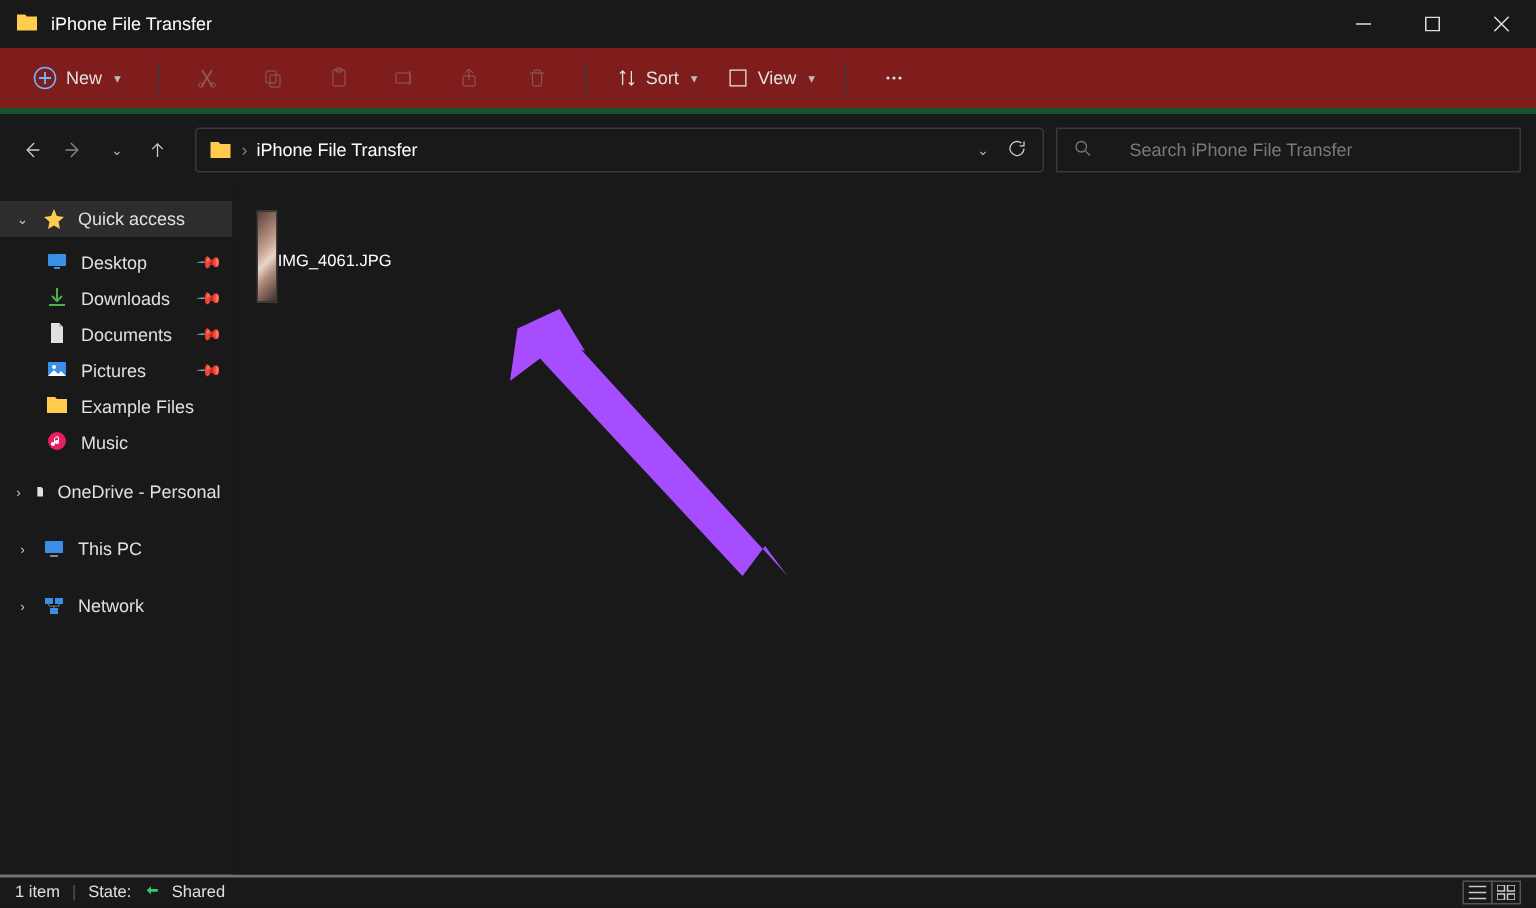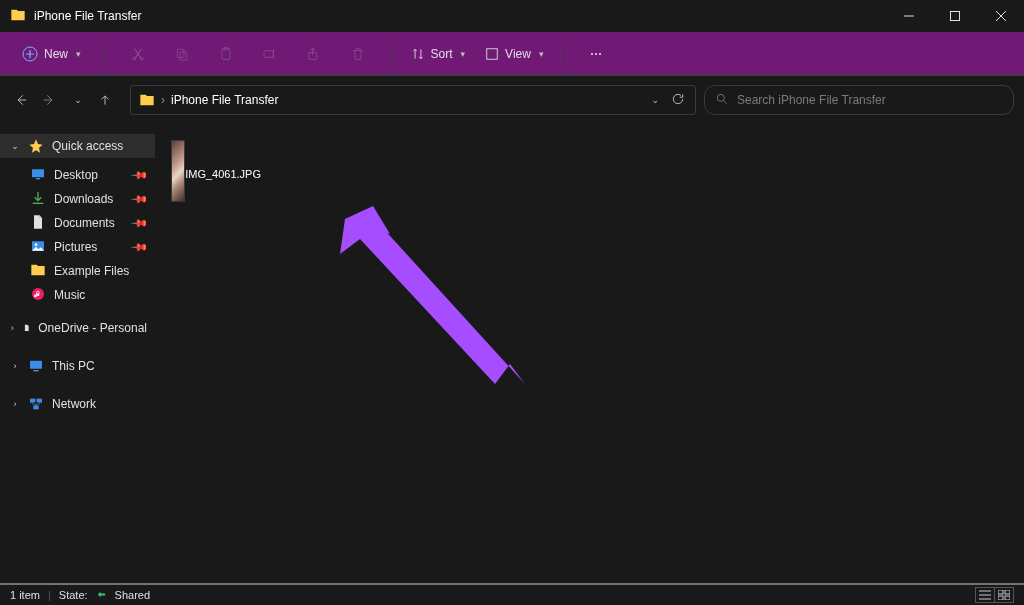--- a/index.html
+++ b/index.html
@@ -25,26 +25,26 @@
   .window-controls { margin-left: auto; display: flex; }
   .win-btn {
     width: 46px; height: 32px;
     display: flex; align-items: center; justify-content: center;
     color: #e0e0e0;
   }
 
   
   .toolbar {
     height: 44px;
-    background: #701a75;
+    background: #7f1d1d;
     display: flex;
     align-items: center;
     padding: 0 14px;
     gap: 12px;
-    border-bottom: 1px solid #14532d;
+    border-bottom: 4px solid #14532d;
   }
   .new-btn {
     display: flex; align-items: center; gap: 6px;
     padding: 4px 8px;
     color: #e0e0e0;
   }
   .new-btn .plus-icon { width: 16px; height: 16px; display:flex; align-items:center; justify-content:center;}
   .tool-sep { width: 1px; height: 22px; background: #3a3a3a; margin: 0 4px; }
   .tool-btn { width: 32px; height: 32px; display: flex; align-items: center; justify-content: center; color: #777; }
   .tool-btn.disabled { opacity: 0.45; }
@@ -73,25 +73,25 @@
     gap: 6px;
     background: #191919;
   }
   .crumb { color: #ffffff; }
   .crumb-sep { color: #888; }
   .addr-right { margin-left: auto; display:flex; align-items:center; gap:12px; padding-right:10px;}
   .searchbar {
     width: 310px;
     height: 30px;
     border: 1px solid #3a3a3a;
-    border-radius: 11px;
+    border-radius: 1px;
     display: flex;
     align-items: center;
     padding: 0 10px;
-    gap: 8px;
+    gap: 24px;
     color: #7a7a7a;
   }
   .searchbar input {
     background: transparent; border: none; outline: none;
     color: #e0e0e0; font-size: 12px; flex:1;
   }
   .searchbar input::placeholder { color: #7a7a7a; }
 
   
   .main {

